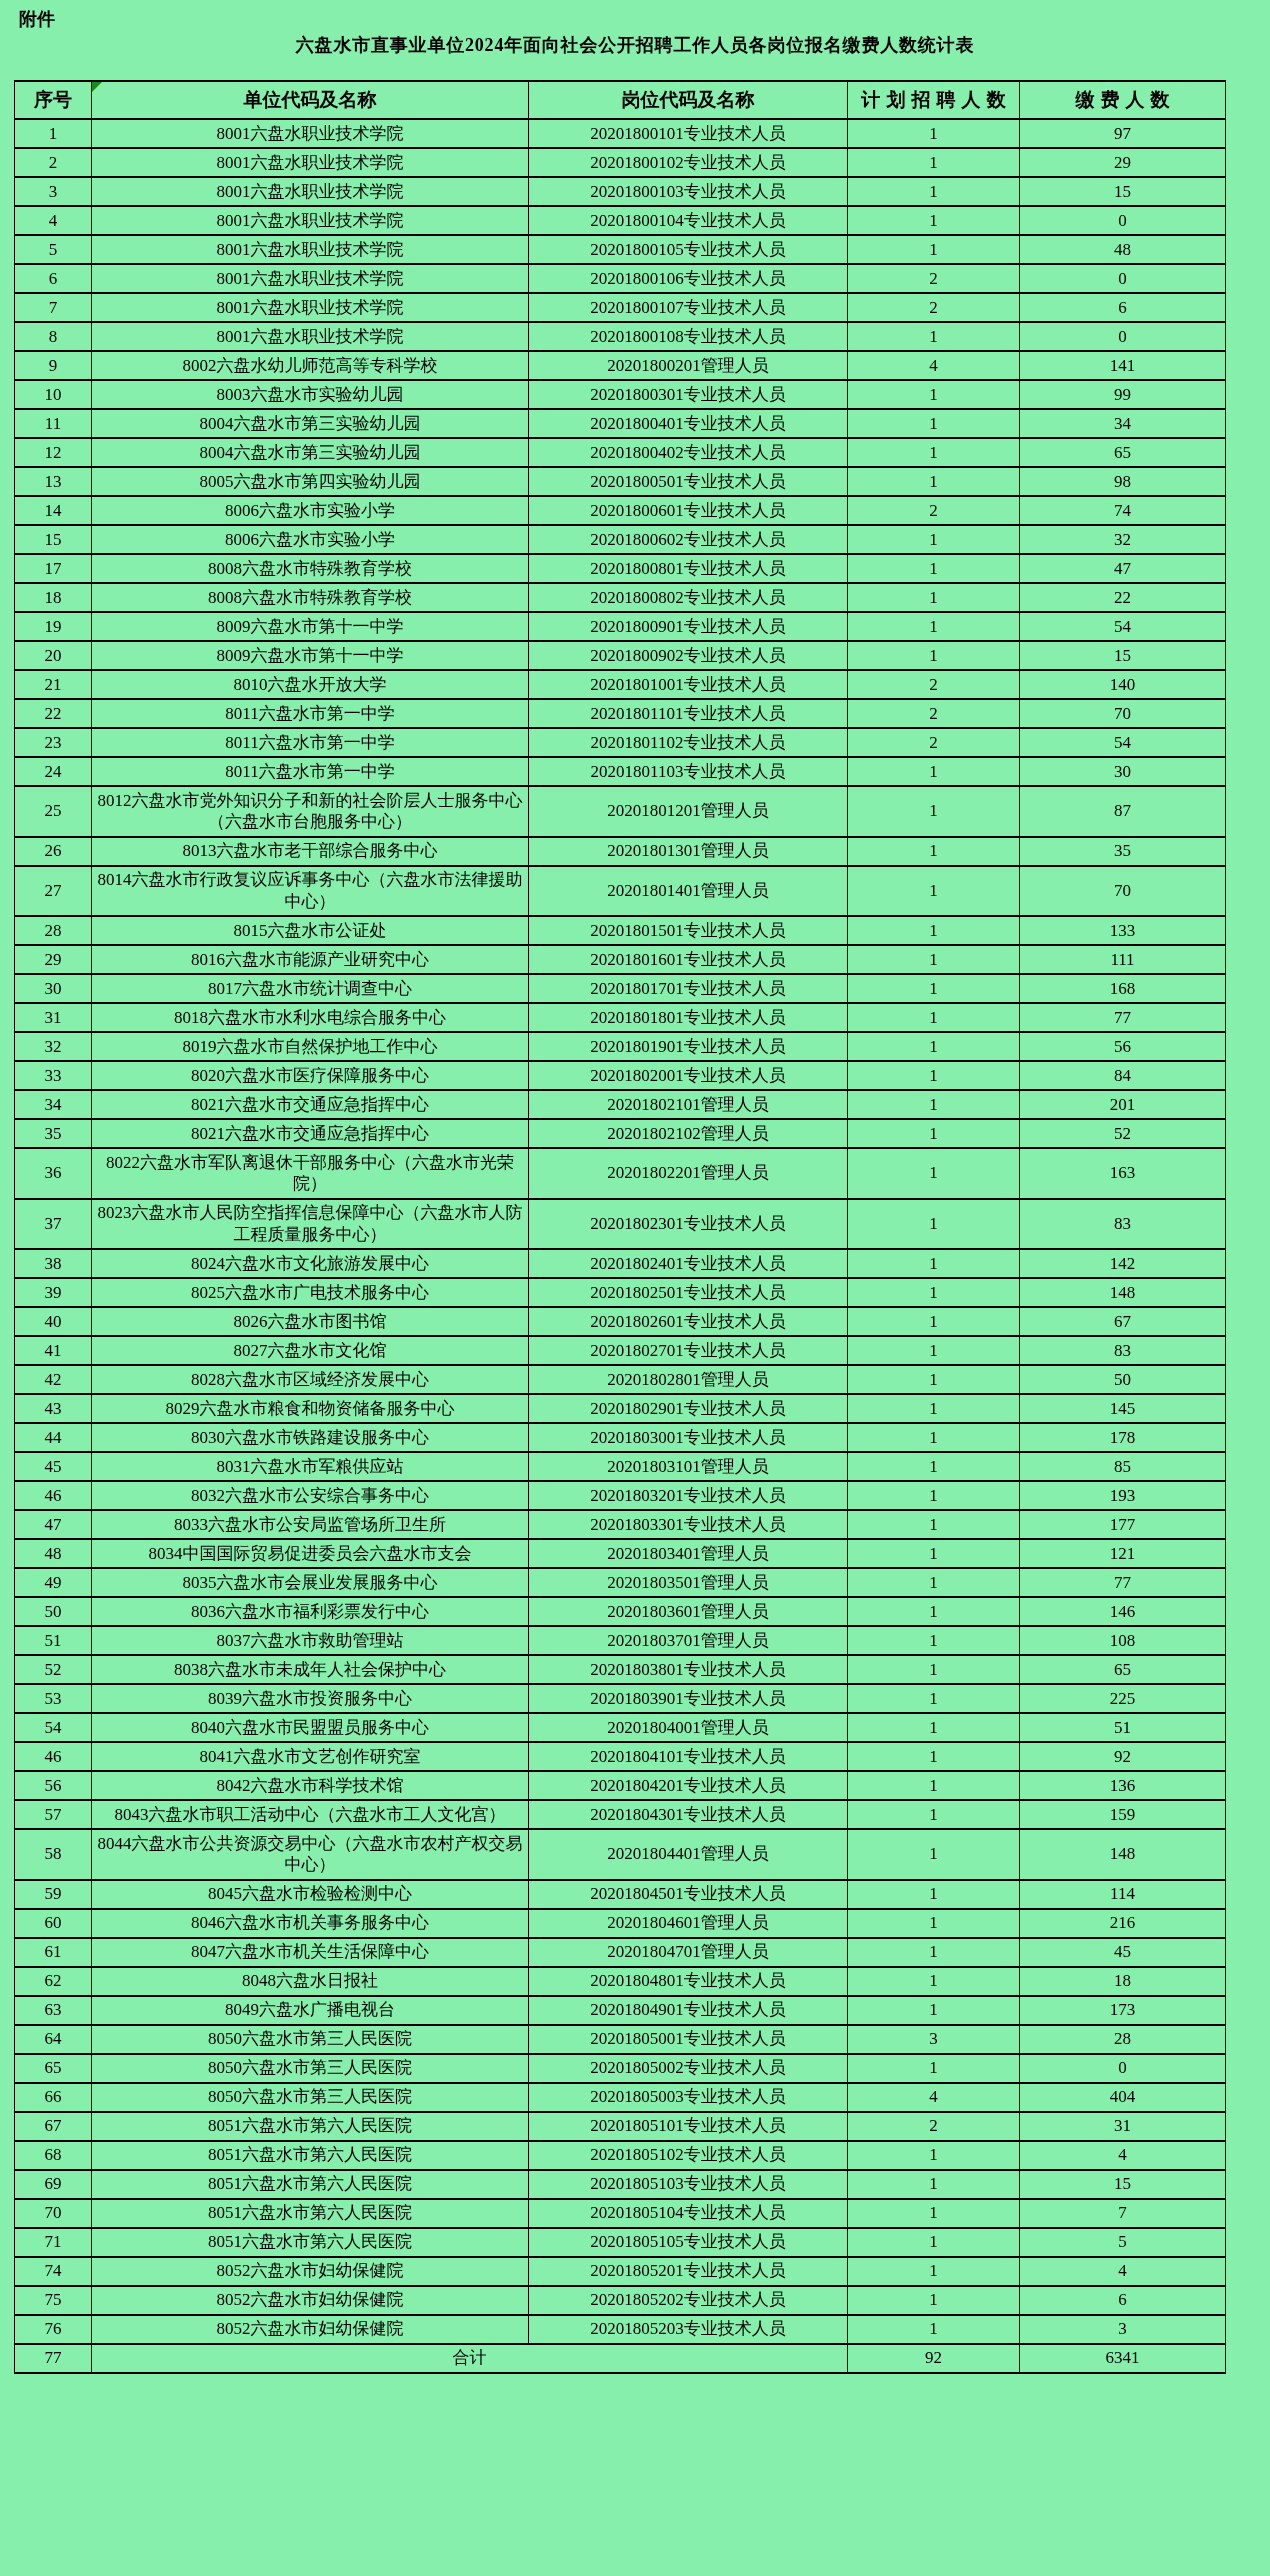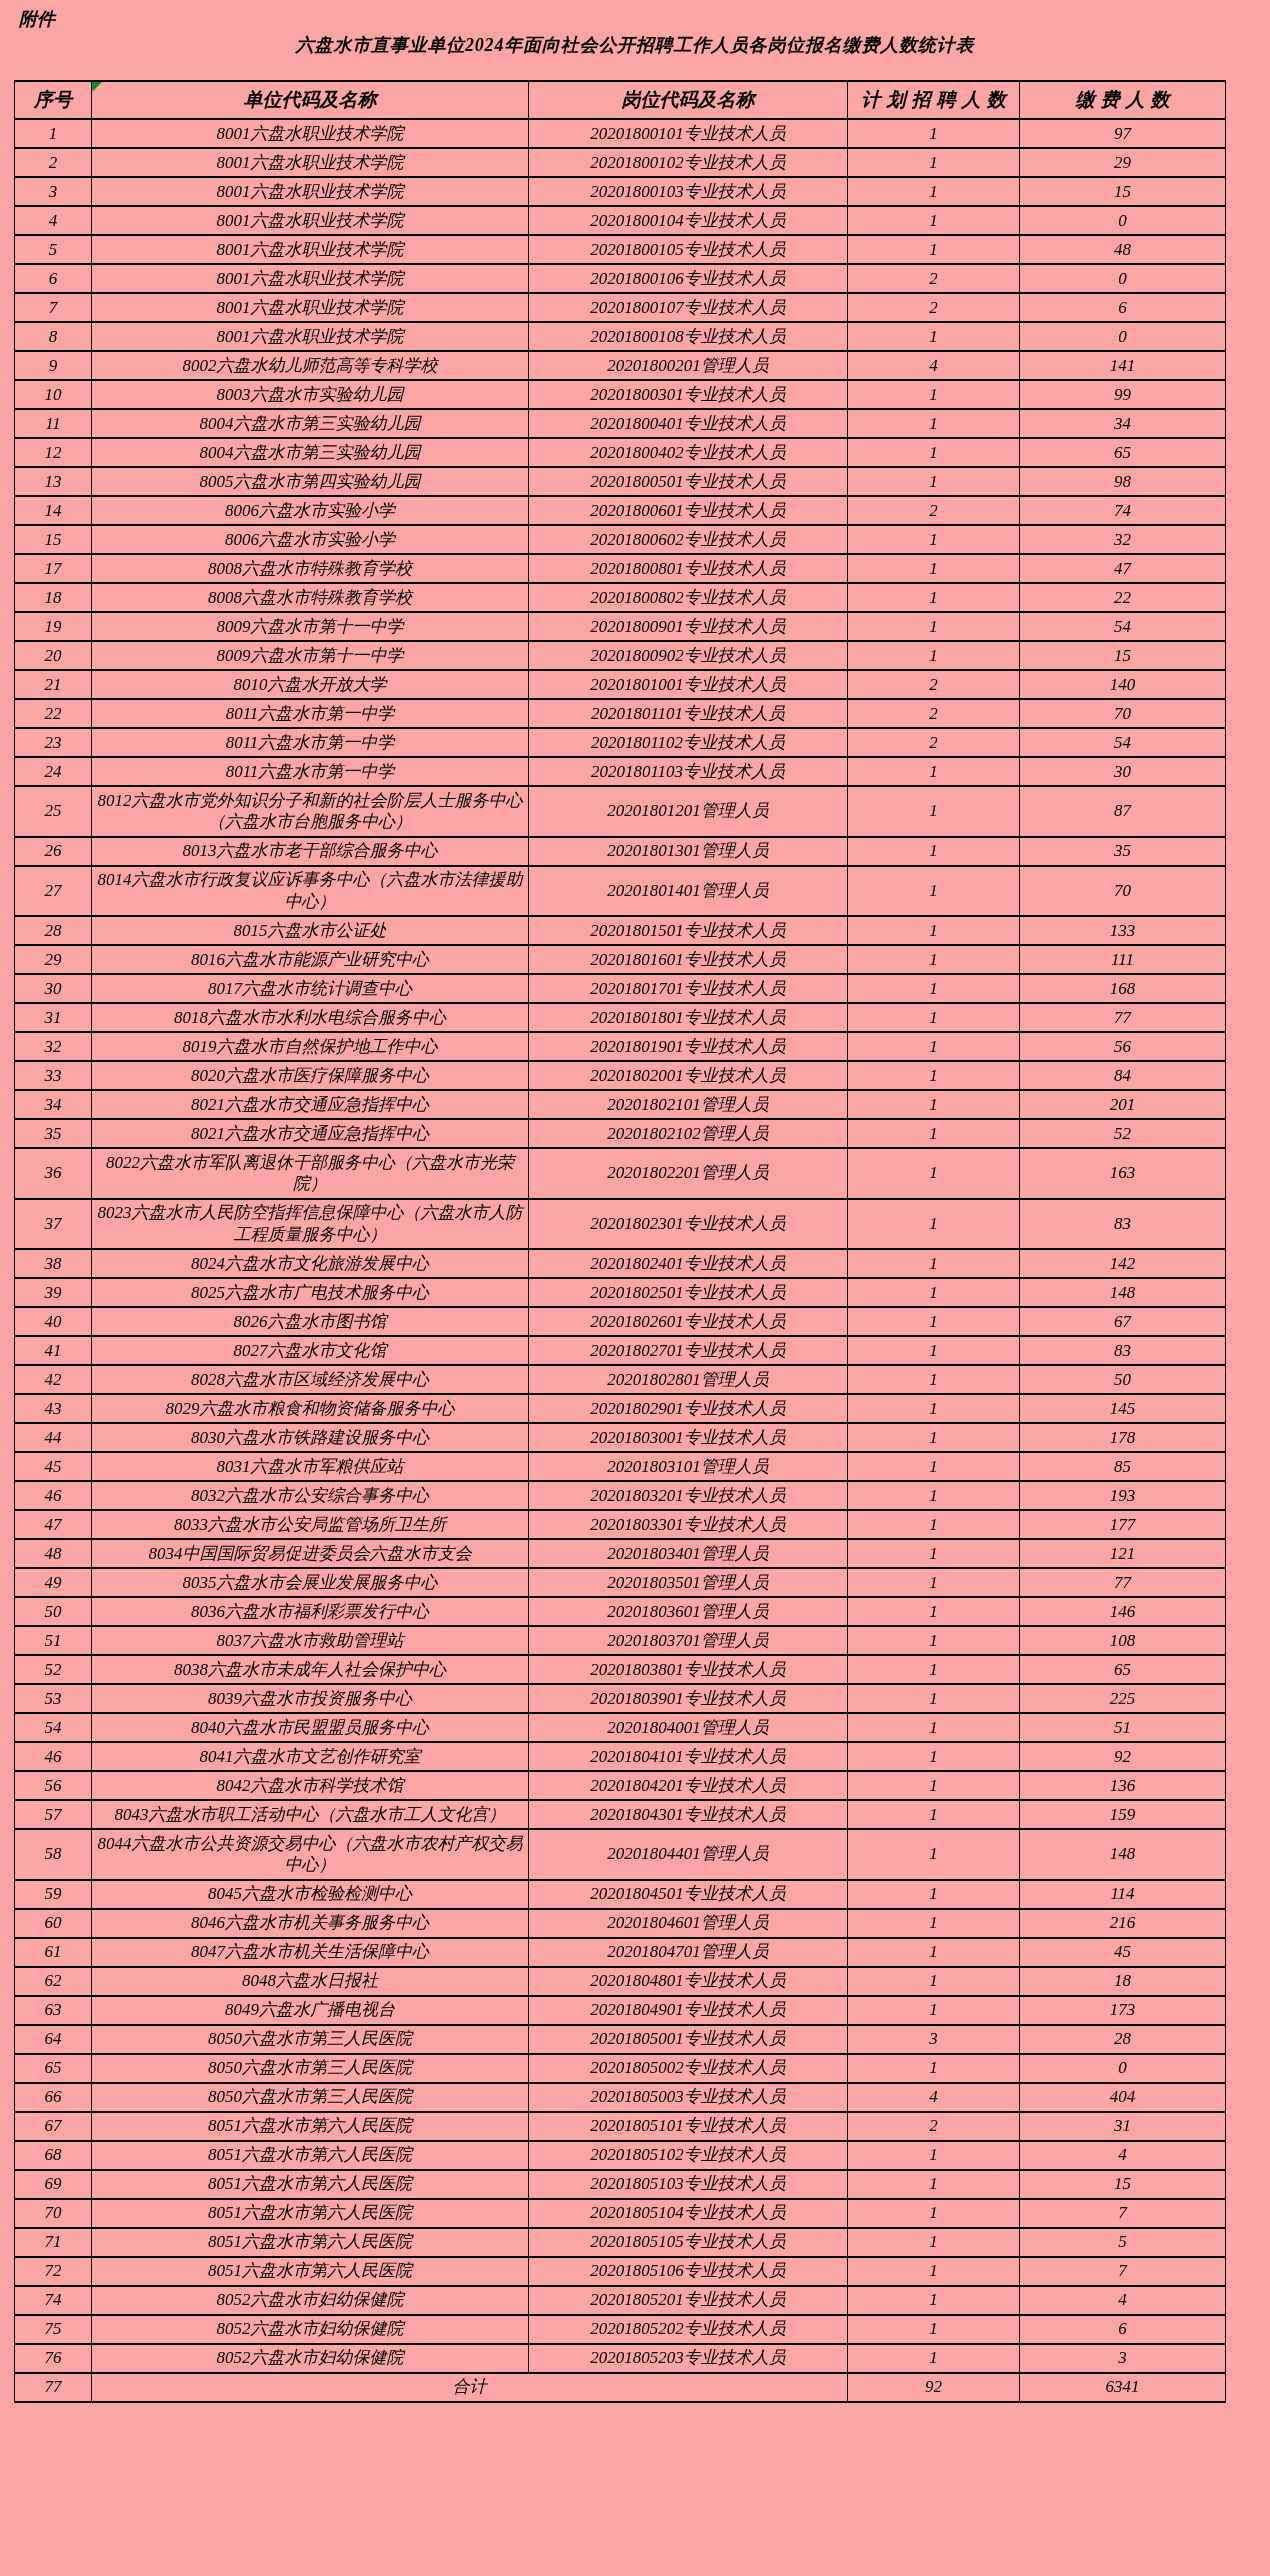--- a/index.html
+++ b/index.html
@@ -1,19 +1,19 @@
 <!DOCTYPE html>
 <html style="font-size:13px"><head>
 <meta charset="utf-8">
 <style>
   html,body { margin:0; padding:0; background:#ffffff; }
   .page {
-    width:1270px; min-height:2576px; background:#fca5a5; color:#000;
+    width:1270px; min-height:2576px; background:#86efac; color:#000;
     font-family:"Liberation Serif","DejaVu Serif",serif;
-    position:relative; overflow:hidden;font-style:italic;
+    position:relative; overflow:hidden;
   }
   .attachment {
     position:absolute; left:19px; top:6.5px;
     font-size:18px; font-weight:bold;
   }
   .doc-title {
     padding-top:33px; text-align:center;
     font-size:18px; font-weight:bold; letter-spacing:0.8px;
   }
   table.report {
@@ -547,27 +547,20 @@
           <td>7</td>
         </tr>
         <tr>
           <td>71</td>
           <td>8051六盘水市第六人民医院</td>
           <td>20201805105专业技术人员</td>
           <td>1</td>
           <td>5</td>
         </tr>
         <tr>
-          <td>72</td>
-          <td>8051六盘水市第六人民医院</td>
-          <td>20201805106专业技术人员</td>
-          <td>1</td>
-          <td>7</td>
-        </tr>
-        <tr>
           <td>74</td>
           <td>8052六盘水市妇幼保健院</td>
           <td>20201805201专业技术人员</td>
           <td>1</td>
           <td>4</td>
         </tr>
         <tr>
           <td>75</td>
           <td>8052六盘水市妇幼保健院</td>
           <td>20201805202专业技术人员</td>

